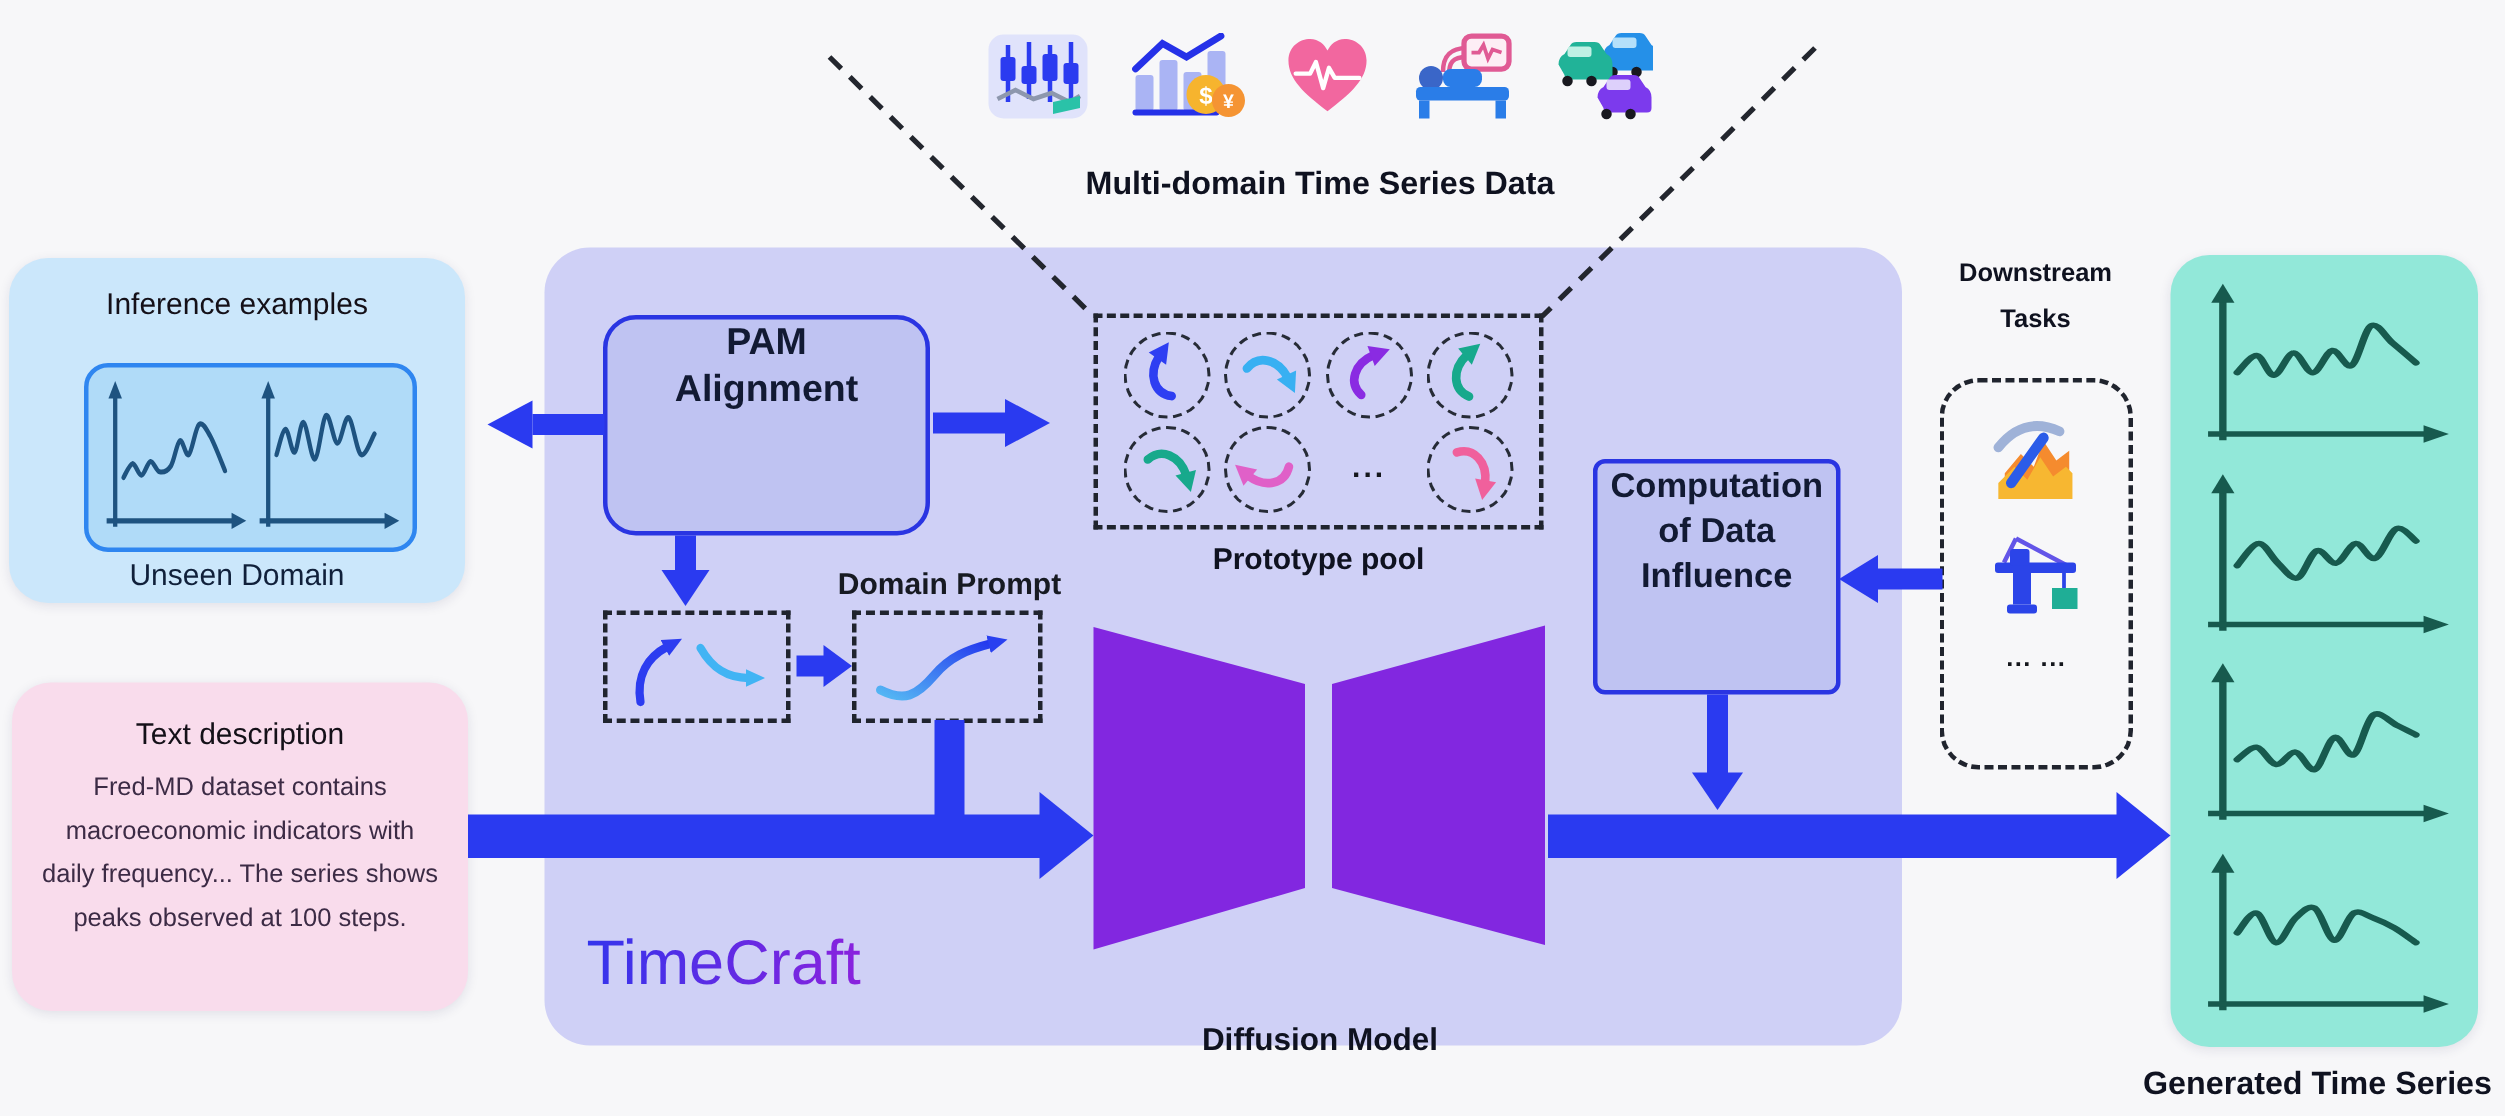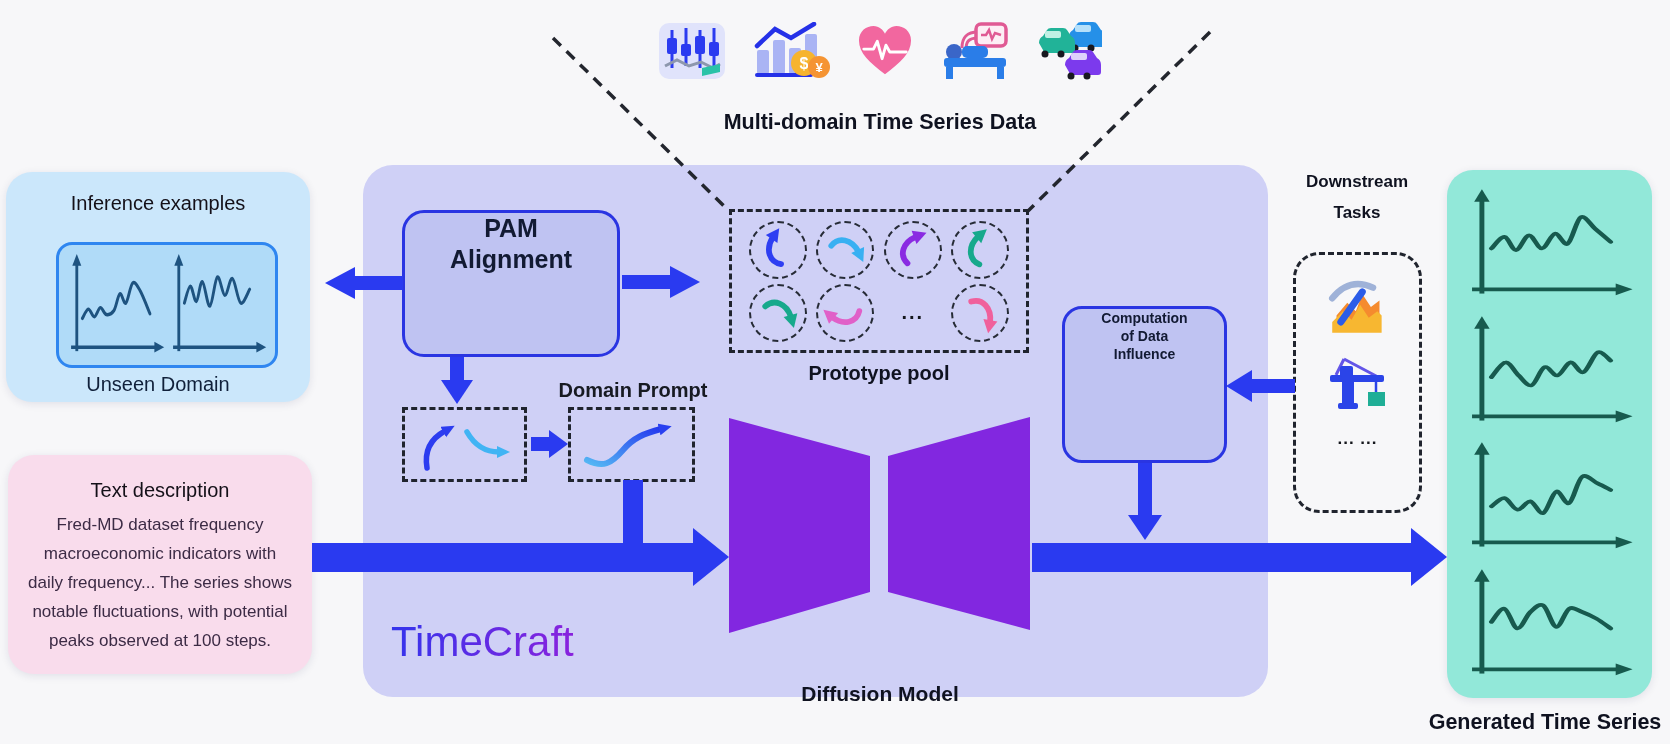--- a/index.html
+++ b/index.html
@@ -22,21 +22,21 @@
   .inner-chart-box .spark{flex:1;height:100%;}
   .inference-caption{position:absolute;left:0;bottom:6px;width:100%;text-align:center;
                      font-weight:400;font-size:20px;color:#10203a;}
   .text-box .panel-title{margin-top:24px;}
   .desc-lines{margin-top:8px;text-align:center;font-size:17px;line-height:29px;color:#3c2b45;}
   
   .node-box{z-index:2;background:var(--pam-fill,#bfc3f2);border:3px solid var(--outline-blue,#2a35e2);
             border-radius:22px;display:flex;flex-direction:column;align-items:center;justify-content:flex-start;
             box-sizing:border-box;font-weight:bold;color:#121a33;text-align:center;}
   .pam-box{left:402px;top:210px;width:218px;height:147px;font-size:25px;line-height:1.25;}
-  .computation-box{left:1062px;top:306px;width:165px;height:157px;font-size:14px;line-height:1.3;border-radius:20px;}
+  .computation-box{left:1062px;top:306px;width:165px;height:157px;font-size:23px;line-height:1.3;border-radius:8px;}
   
   .dashed{z-index:2;border:3px dashed #20242e;box-sizing:border-box;background:transparent;}
   .proto-box1{left:402px;top:407px;width:125px;height:75px;display:flex;align-items:center;justify-content:center;}
   .domain-box{left:568px;top:407px;width:127px;height:75px;display:flex;align-items:center;justify-content:center;}
   .pool-box{left:729px;top:209px;width:300px;height:144px;display:grid;
             grid-template-columns:repeat(4,1fr);grid-template-rows:1fr 1fr;place-items:center;padding:6px 12px;}
   .pool-circle{width:54px;height:54px;border:2.5px dashed #262b36;border-radius:50%;
                display:flex;align-items:center;justify-content:center;}
   .pool-dots{font-weight:800;font-size:20px;letter-spacing:2px;color:#14161c;}
   .downstream-box{left:1293px;top:252px;width:129px;height:261px;border-radius:26px;border-width:3px;
@@ -153,24 +153,23 @@
     <polygon points="119,98 107,92.5 107,103.5" fill="#1e5380"></polygon>
     <path d="M18.8,53.0 C20.0,50.1 23.7,36.1 26.1,35.8 C28.6,35.6 31.0,52.2 33.5,51.4 C35.9,50.7 38.1,30.4 40.8,31.2 C43.6,31.9 47.0,56.9 50.0,56.1 C53.1,55.3 56.2,28.3 59.2,26.5 C62.3,24.7 65.4,44.9 68.4,45.2 C71.5,45.5 74.4,26.7 77.6,28.0 C80.9,29.3 84.2,51.2 87.8,53.0 C91.3,54.8 97.0,41.3 98.8,39.0" fill="none" stroke="#1e5380" stroke-width="3.5" stroke-linecap="round"></path>
   </svg></div>
     </div>
     <div class="inference-caption">Unseen Domain</div>
   </div>
 
   <div class="abs panel text-box">
     <div class="panel-title">Text description</div>
     <div class="desc-lines">
-      <div>Fred-MD dataset frequency</div>
+      <div>Fred-MD dataset contains</div>
       <div>macroeconomic indicators with</div>
       <div>daily frequency... The series shows</div>
-      <div>notable fluctuations, with potential</div>
       <div>peaks observed at 100 steps.</div>
     </div>
   </div>
 
   <div class="abs node-box pam-box">
     <div>PAM</div>
     <div>Alignment</div>
   </div>
 
   <div class="abs dashed proto-box1">

